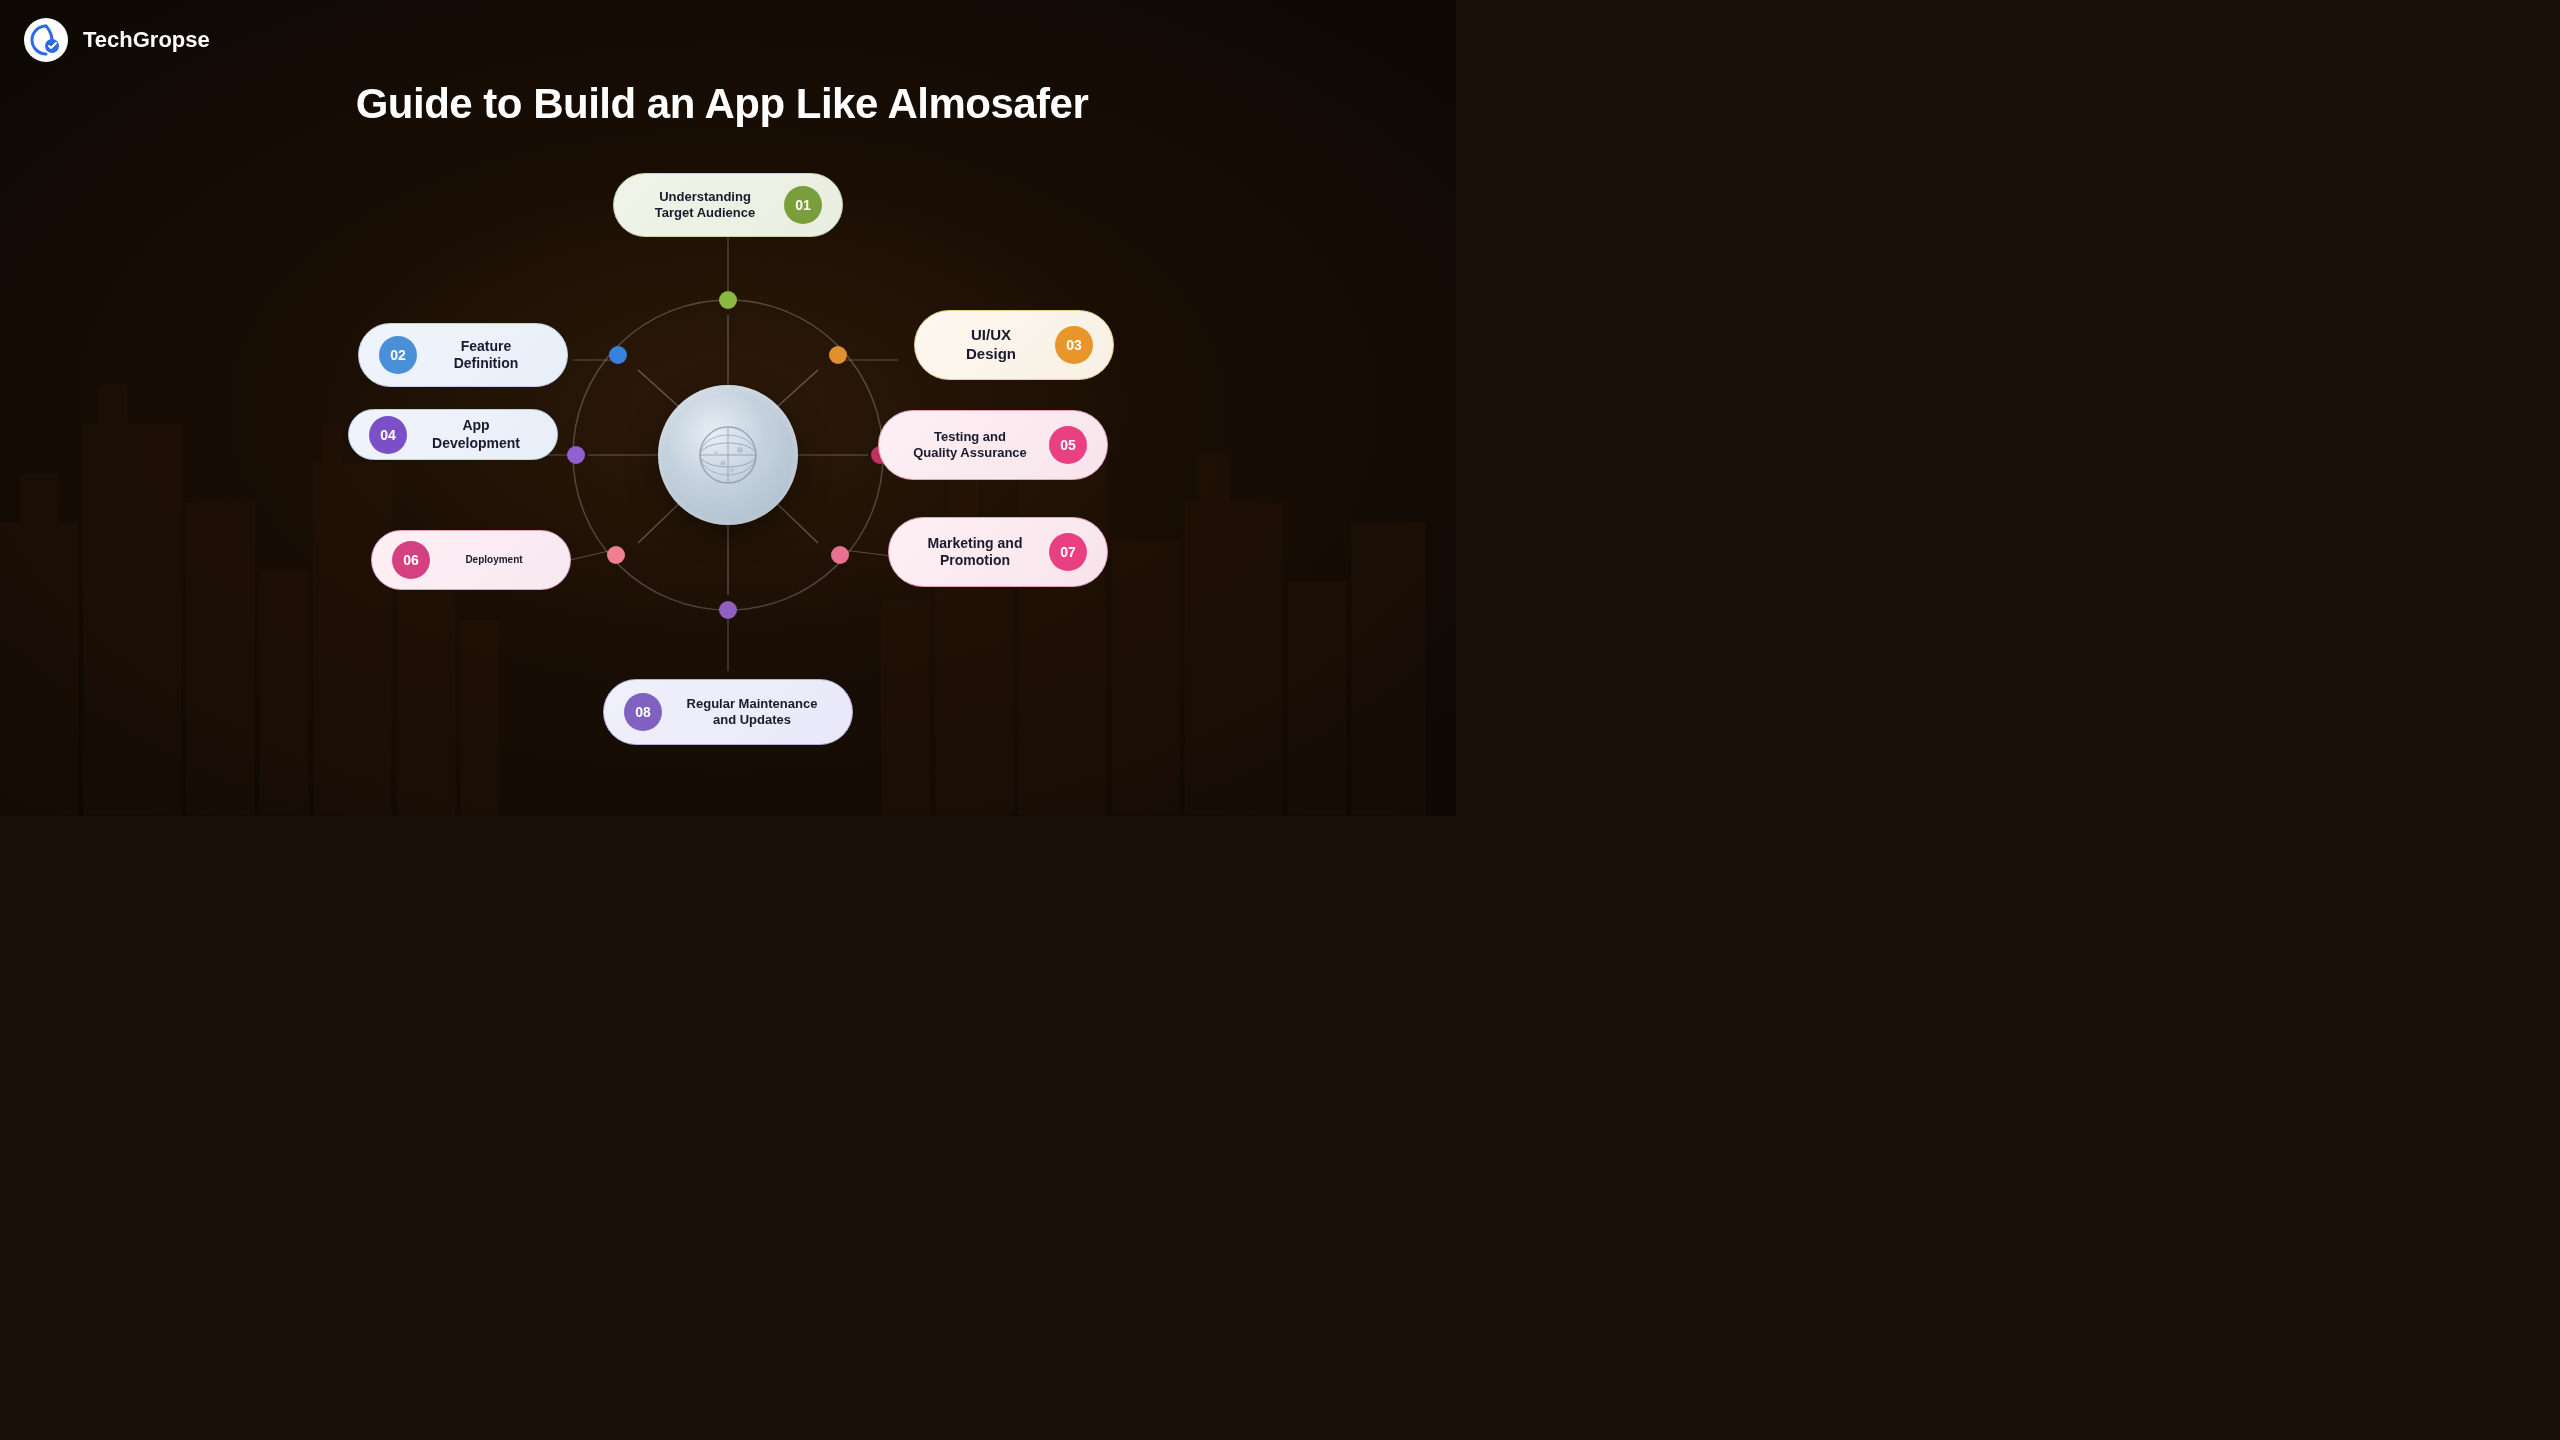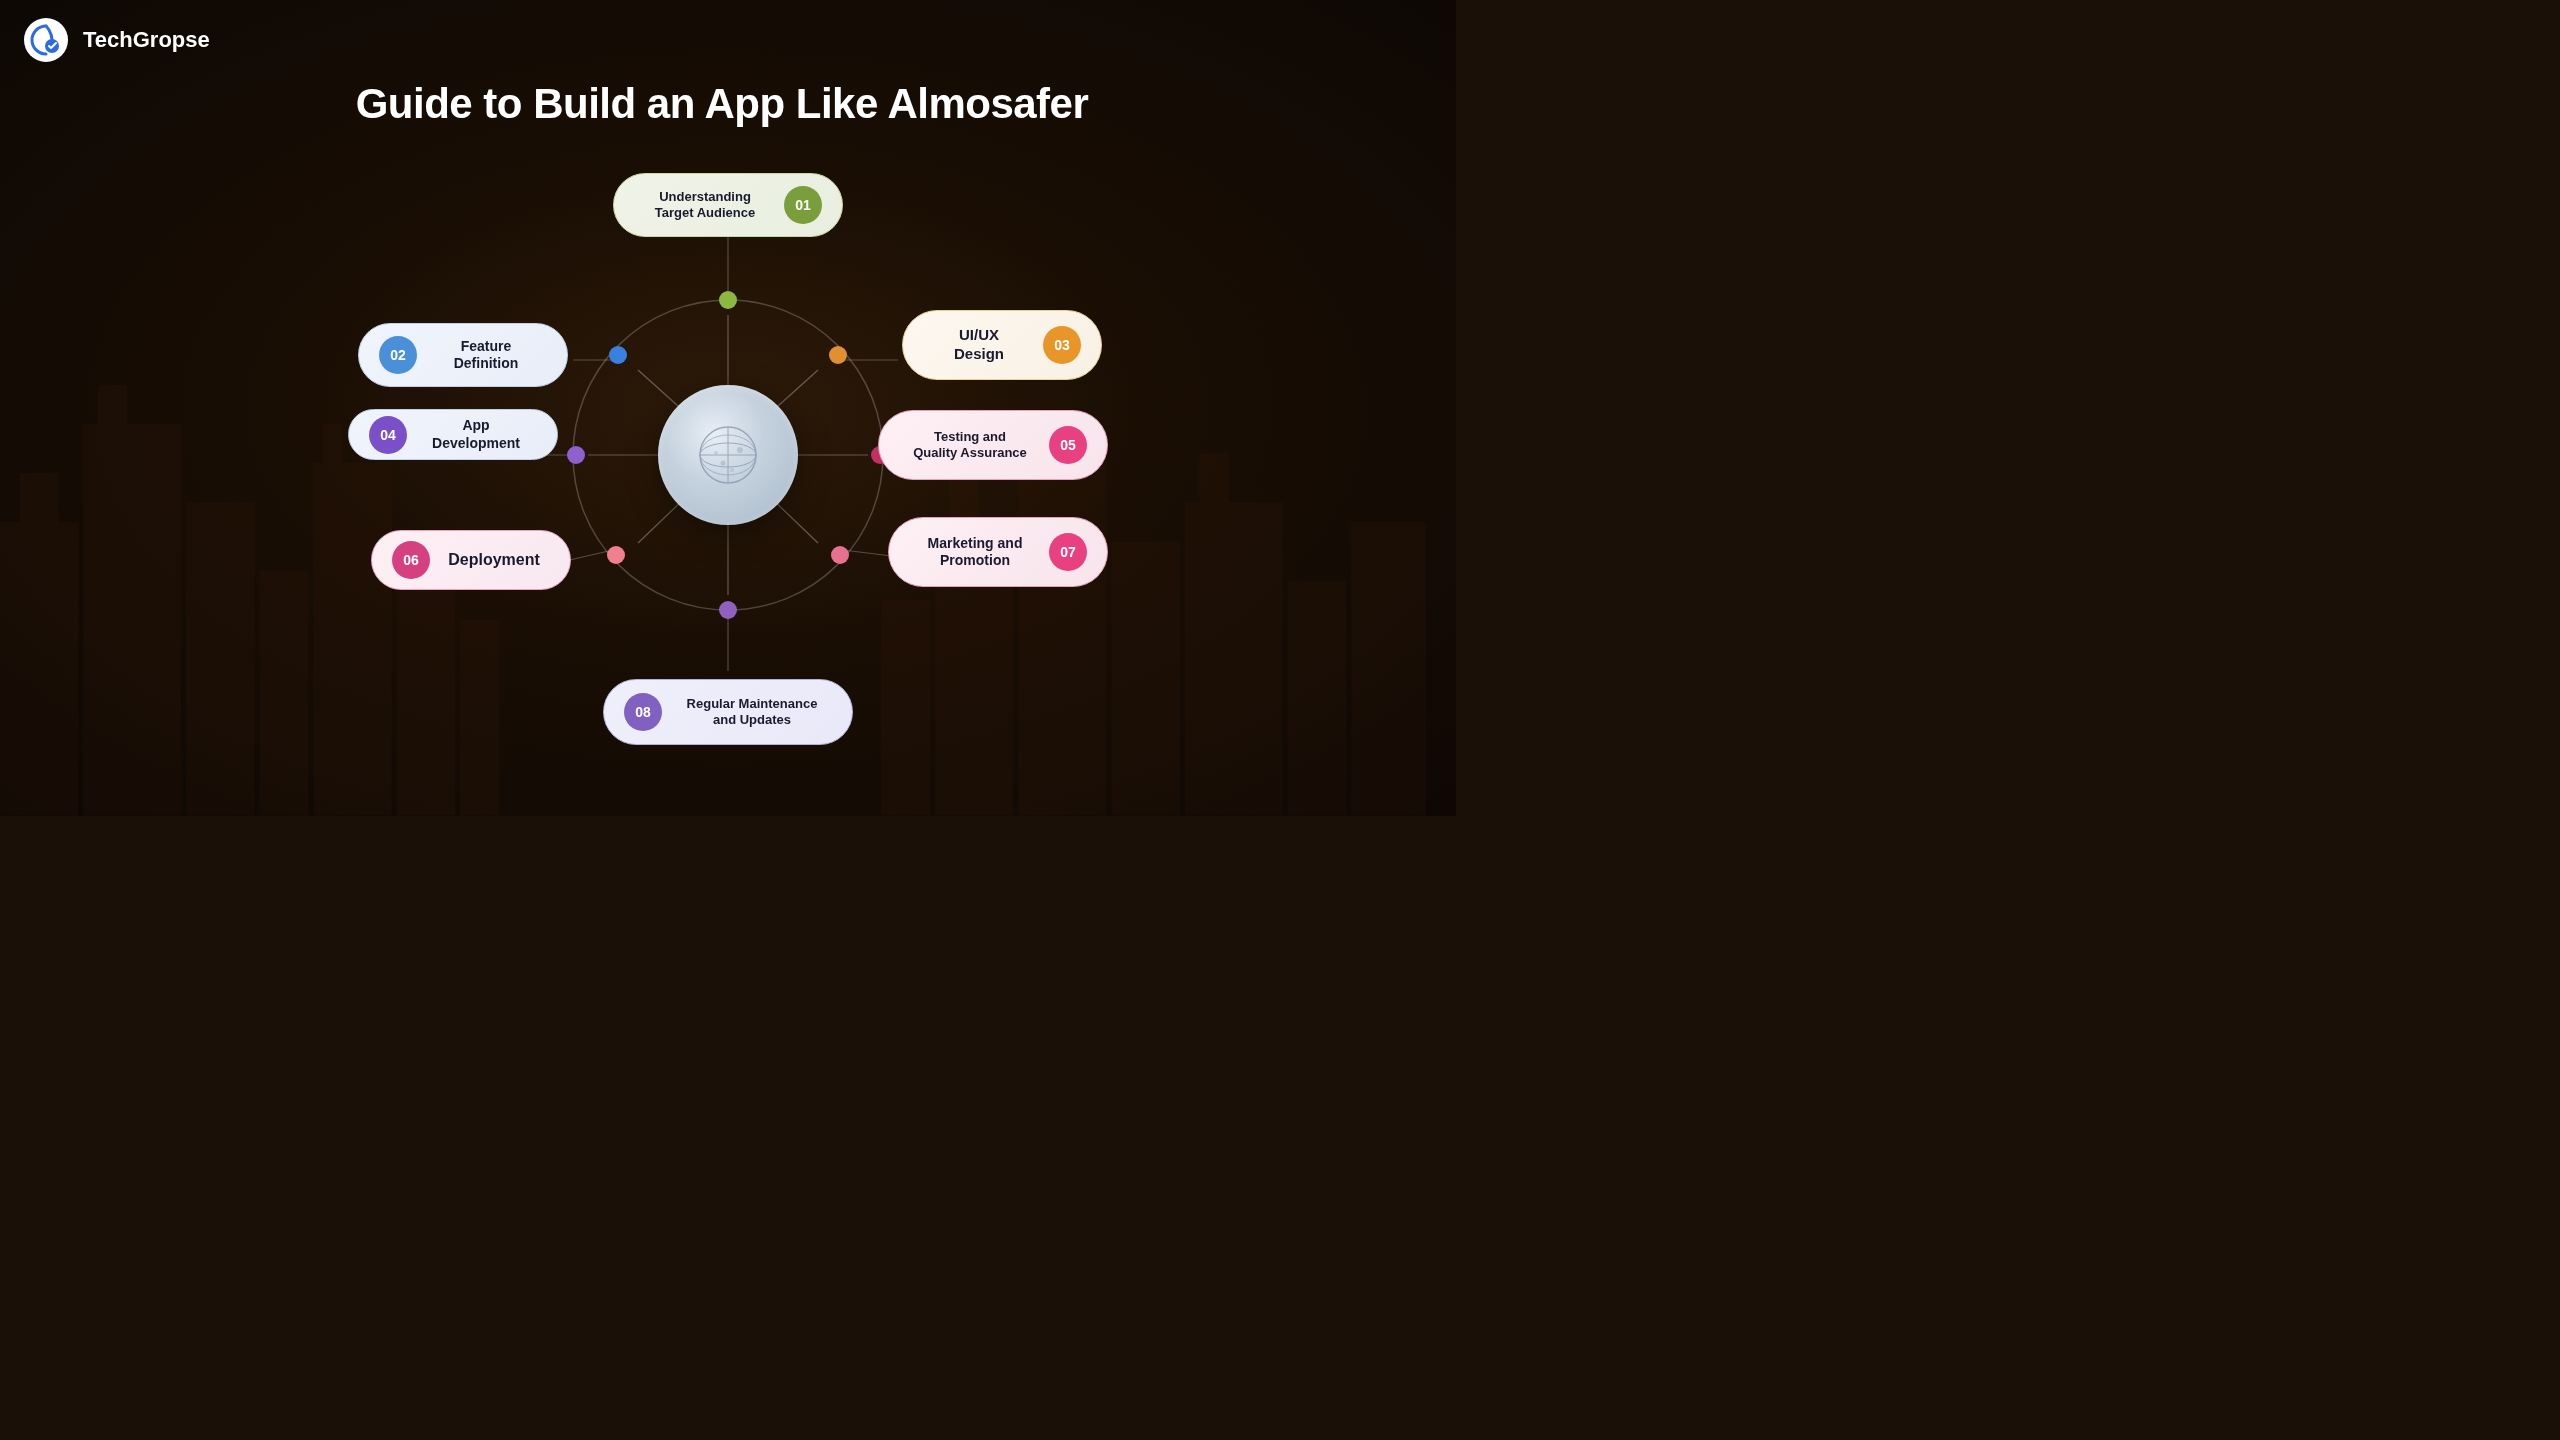--- a/index.html
+++ b/index.html
@@ -157,21 +157,21 @@
     }
     .pill-02 .pill-label { font-size: 14px; flex: 1; }
     .pill-02 .pill-number { background: #4a90d9; margin-right: 8px; order: -1; }
 
     
     .pill-03 {
       width: 200px;
       height: 70px;
       background: linear-gradient(135deg, #fdf8f0 0%, #f8f0e4 100%);
       top: 155px;
-      right: 56px;
+      right: 44px;
       border: 1.5px solid #e8d090;
       justify-content: space-between;
     }
     .pill-03 .pill-label { font-size: 15px; flex: 1; text-align: center; }
     .pill-03 .pill-number { background: #e8962a; margin-left: 8px; }
 
     
     .pill-04 {
       width: 210px;
       height: 51px;
@@ -200,21 +200,21 @@
     
     .pill-06 {
       width: 200px;
       height: 60px;
       background: linear-gradient(135deg, #fdf0f4 0%, #f8e8f0 100%);
       top: 375px;
       left: 73px;
       border: 1.5px solid #e8a0c0;
       justify-content: space-between;
     }
-    .pill-06 .pill-label { font-size: 16px; flex: 1; }
+    .pill-06 .pill-label { font-size: 10px; flex: 1; }
     .pill-06 .pill-number { background: #d44080; margin-right: 8px; order: -1; }
 
     
     .pill-07 {
       width: 220px;
       height: 70px;
       background: linear-gradient(135deg, #fdf0f4 0%, #f8e4ec 100%);
       top: 362px;
       right: 50px;
       border: 1.5px solid #e8a0b8;

